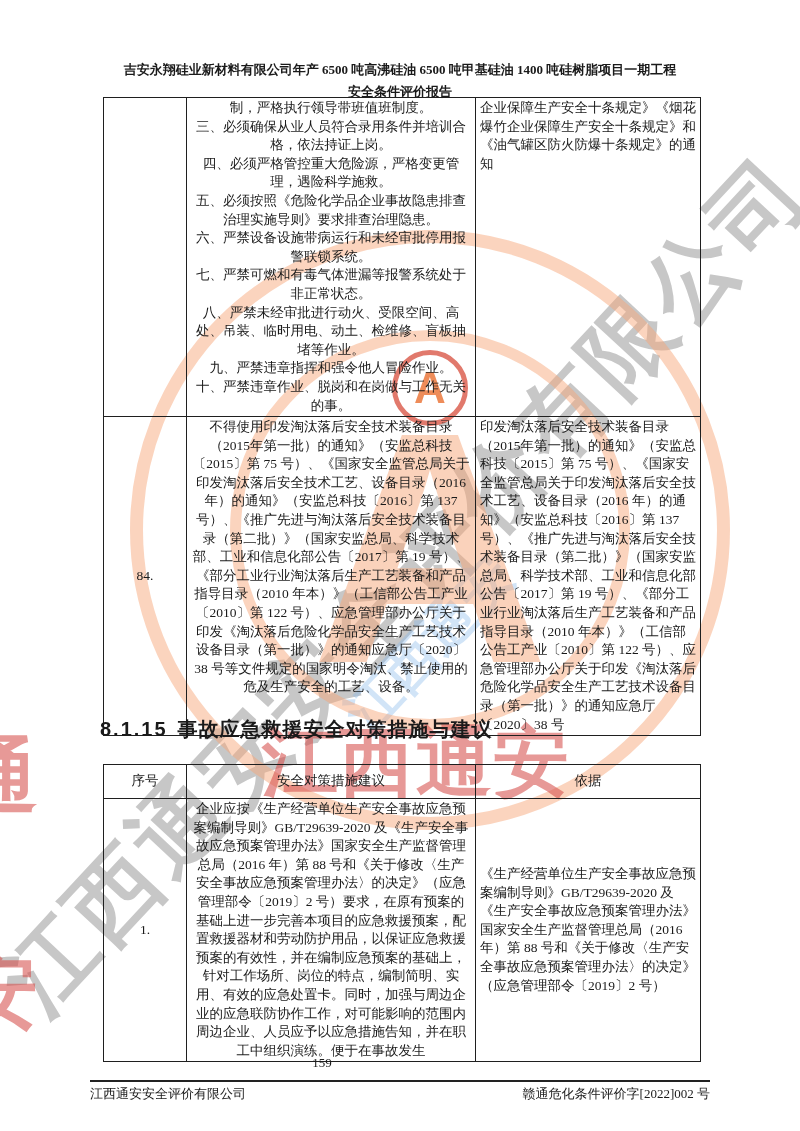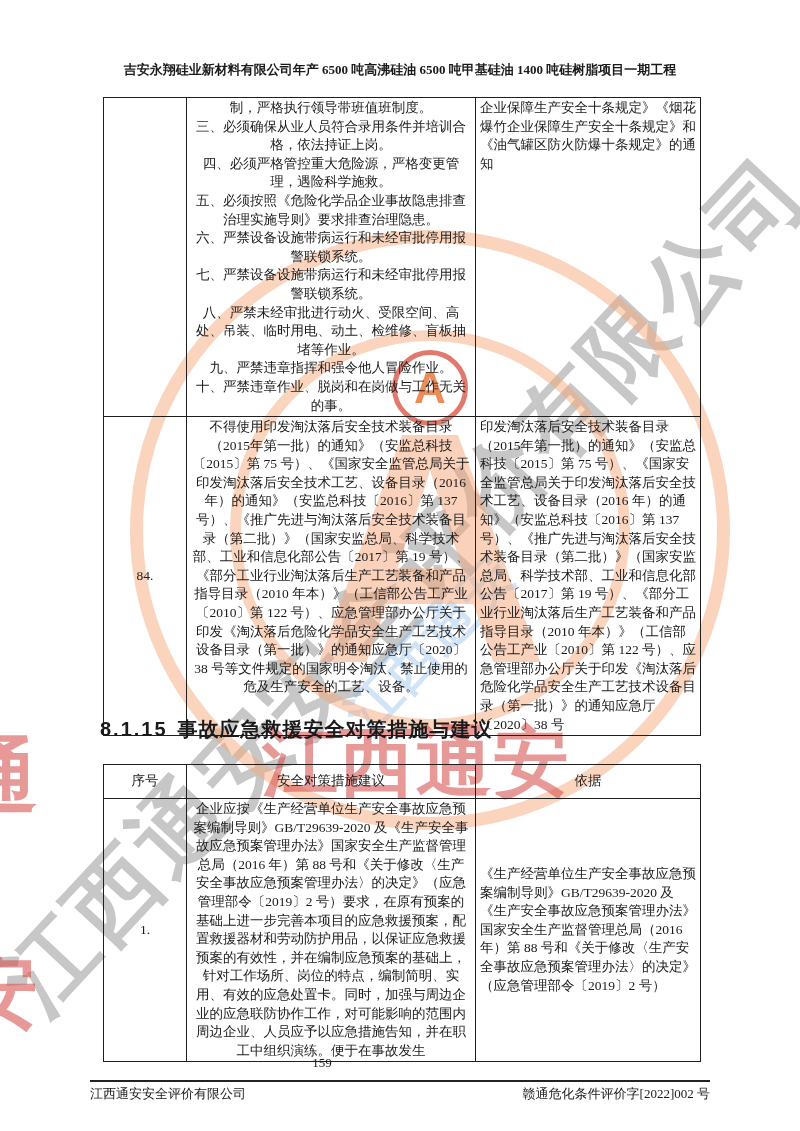--- a/index.html
+++ b/index.html
@@ -134,38 +134,39 @@
     </div>
     <div class="wm wm-red-h">江西通安</div>
     <div class="wm wm-red-edge e1">通</div>
     <div class="wm wm-red-edge e2">安</div>
   </div>
 
   <div class="content">
 
     <div class="doc-header">
       <div>吉安永翔硅业新材料有限公司年产 6500 吨高沸硅油 6500 吨甲基硅油 1400 吨硅树脂项目一期工程</div>
+      <div>安全条件评价报告</div>
     </div>
 
     <table class="doc-table t1">
       <colgroup>
           <col class="c-no">
           <col class="c-measure">
           <col class="c-basis">
         </colgroup>
       <tbody>
         <tr>
           <td class="no-cell"></td>
           <td class="measure-cell">
             <p>制，严格执行领导带班值班制度。</p>
             <p>三、必须确保从业人员符合录用条件并培训合格，依法持证上岗。</p>
             <p>四、必须严格管控重大危险源，严格变更管理，遇险科学施救。</p>
             <p>五、必须按照《危险化学品企业事故隐患排查治理实施导则》要求排查治理隐患。</p>
             <p>六、严禁设备设施带病运行和未经审批停用报警联锁系统。</p>
-            <p>七、严禁设备设施带病运行和未经审批停用报警联锁系统。</p>
+            <p>七、严禁可燃和有毒气体泄漏等报警系统处于非正常状态。</p>
             <p>八、严禁未经审批进行动火、受限空间、高处、吊装、临时用电、动土、检维修、盲板抽堵等作业。</p>
             <p>九、严禁违章指挥和强令他人冒险作业。</p>
             <p>十、严禁违章作业、脱岗和在岗做与工作无关的事。</p>
           </td>
           <td class="basis-top">企业保障生产安全十条规定》《烟花爆竹企业保障生产安全十条规定》和《油气罐区防火防爆十条规定》的通知</td>
         </tr>
         <tr>
           <td class="no-cell">84.</td>
           <td class="measure-cell">不得使用印发淘汰落后安全技术装备目录（2015年第一批）的通知》（安监总科技〔2015〕第 75 号）、《国家安全监管总局关于印发淘汰落后安全技术工艺、设备目录（2016 年）的通知》（安监总科技〔2016〕第 137 号）、《推广先进与淘汰落后安全技术装备目录（第二批）》（国家安监总局、科学技术部、工业和信息化部公告〔2017〕第 19 号）、《部分工业行业淘汰落后生产工艺装备和产品指导目录（2010 年本）》（工信部公告工产业〔2010〕第 122 号）、应急管理部办公厅关于印发《淘汰落后危险化学品安全生产工艺技术设备目录（第一批）》的通知应急厅〔2020〕38 号等文件规定的国家明令淘汰、禁止使用的危及生产安全的工艺、设备。</td>
           <td class="basis-top">印发淘汰落后安全技术装备目录（2015年第一批）的通知》（安监总科技〔2015〕第 75 号）、《国家安全监管总局关于印发淘汰落后安全技术工艺、设备目录（2016 年）的通知》（安监总科技〔2016〕第 137 号）、《推广先进与淘汰落后安全技术装备目录（第二批）》（国家安监总局、科学技术部、工业和信息化部公告〔2017〕第 19 号）、《部分工业行业淘汰落后生产工艺装备和产品指导目录（2010 年本）》（工信部公告工产业〔2010〕第 122 号）、应急管理部办公厅关于印发《淘汰落后危险化学品安全生产工艺技术设备目录（第一批）》的通知应急厅〔2020〕38 号</td>

